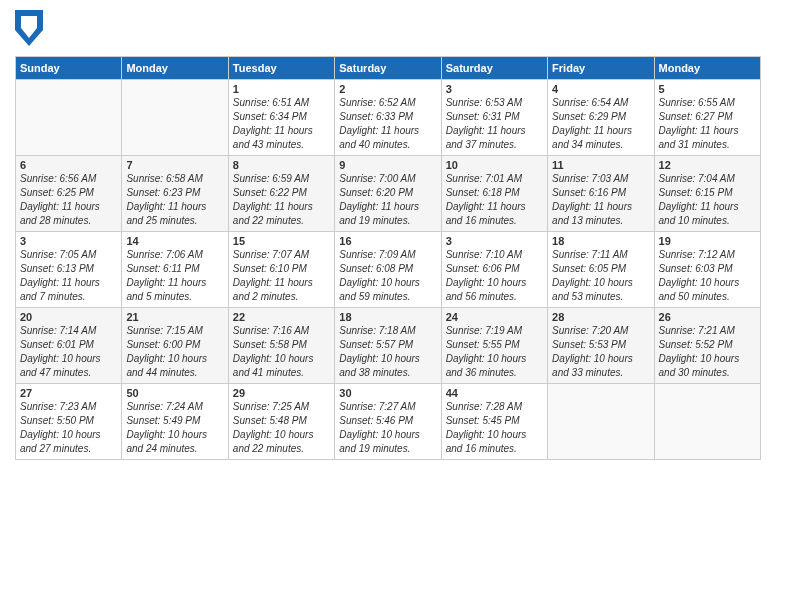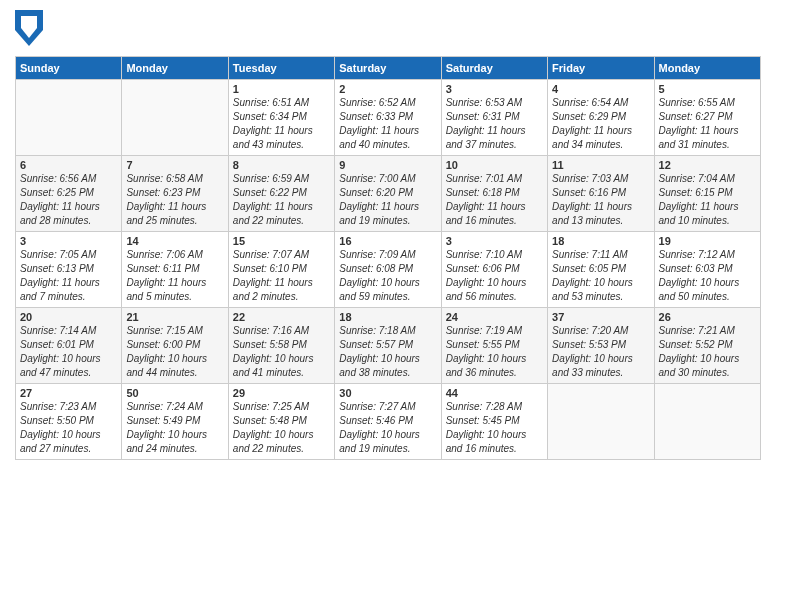--- a/index.html
+++ b/index.html
@@ -221,21 +221,21 @@
           </td>
           <td>
             <span class="day-number">18</span>
             <div class="day-info">Sunrise: 7:18 AM<br>Sunset: 5:57 PM<br>Daylight: 10 hours and 38 minutes.</div>
           </td>
           <td>
             <span class="day-number">24</span>
             <div class="day-info">Sunrise: 7:19 AM<br>Sunset: 5:55 PM<br>Daylight: 10 hours and 36 minutes.</div>
           </td>
           <td>
-            <span class="day-number">37</span>
+            <span class="day-number">28</span>
             <div class="day-info">Sunrise: 7:20 AM<br>Sunset: 5:53 PM<br>Daylight: 10 hours and 33 minutes.</div>
           </td>
           <td>
             <span class="day-number">26</span>
             <div class="day-info">Sunrise: 7:21 AM<br>Sunset: 5:52 PM<br>Daylight: 10 hours and 30 minutes.</div>
           </td>
         </tr>
         <tr>
           <td>
             <span class="day-number">27</span>

